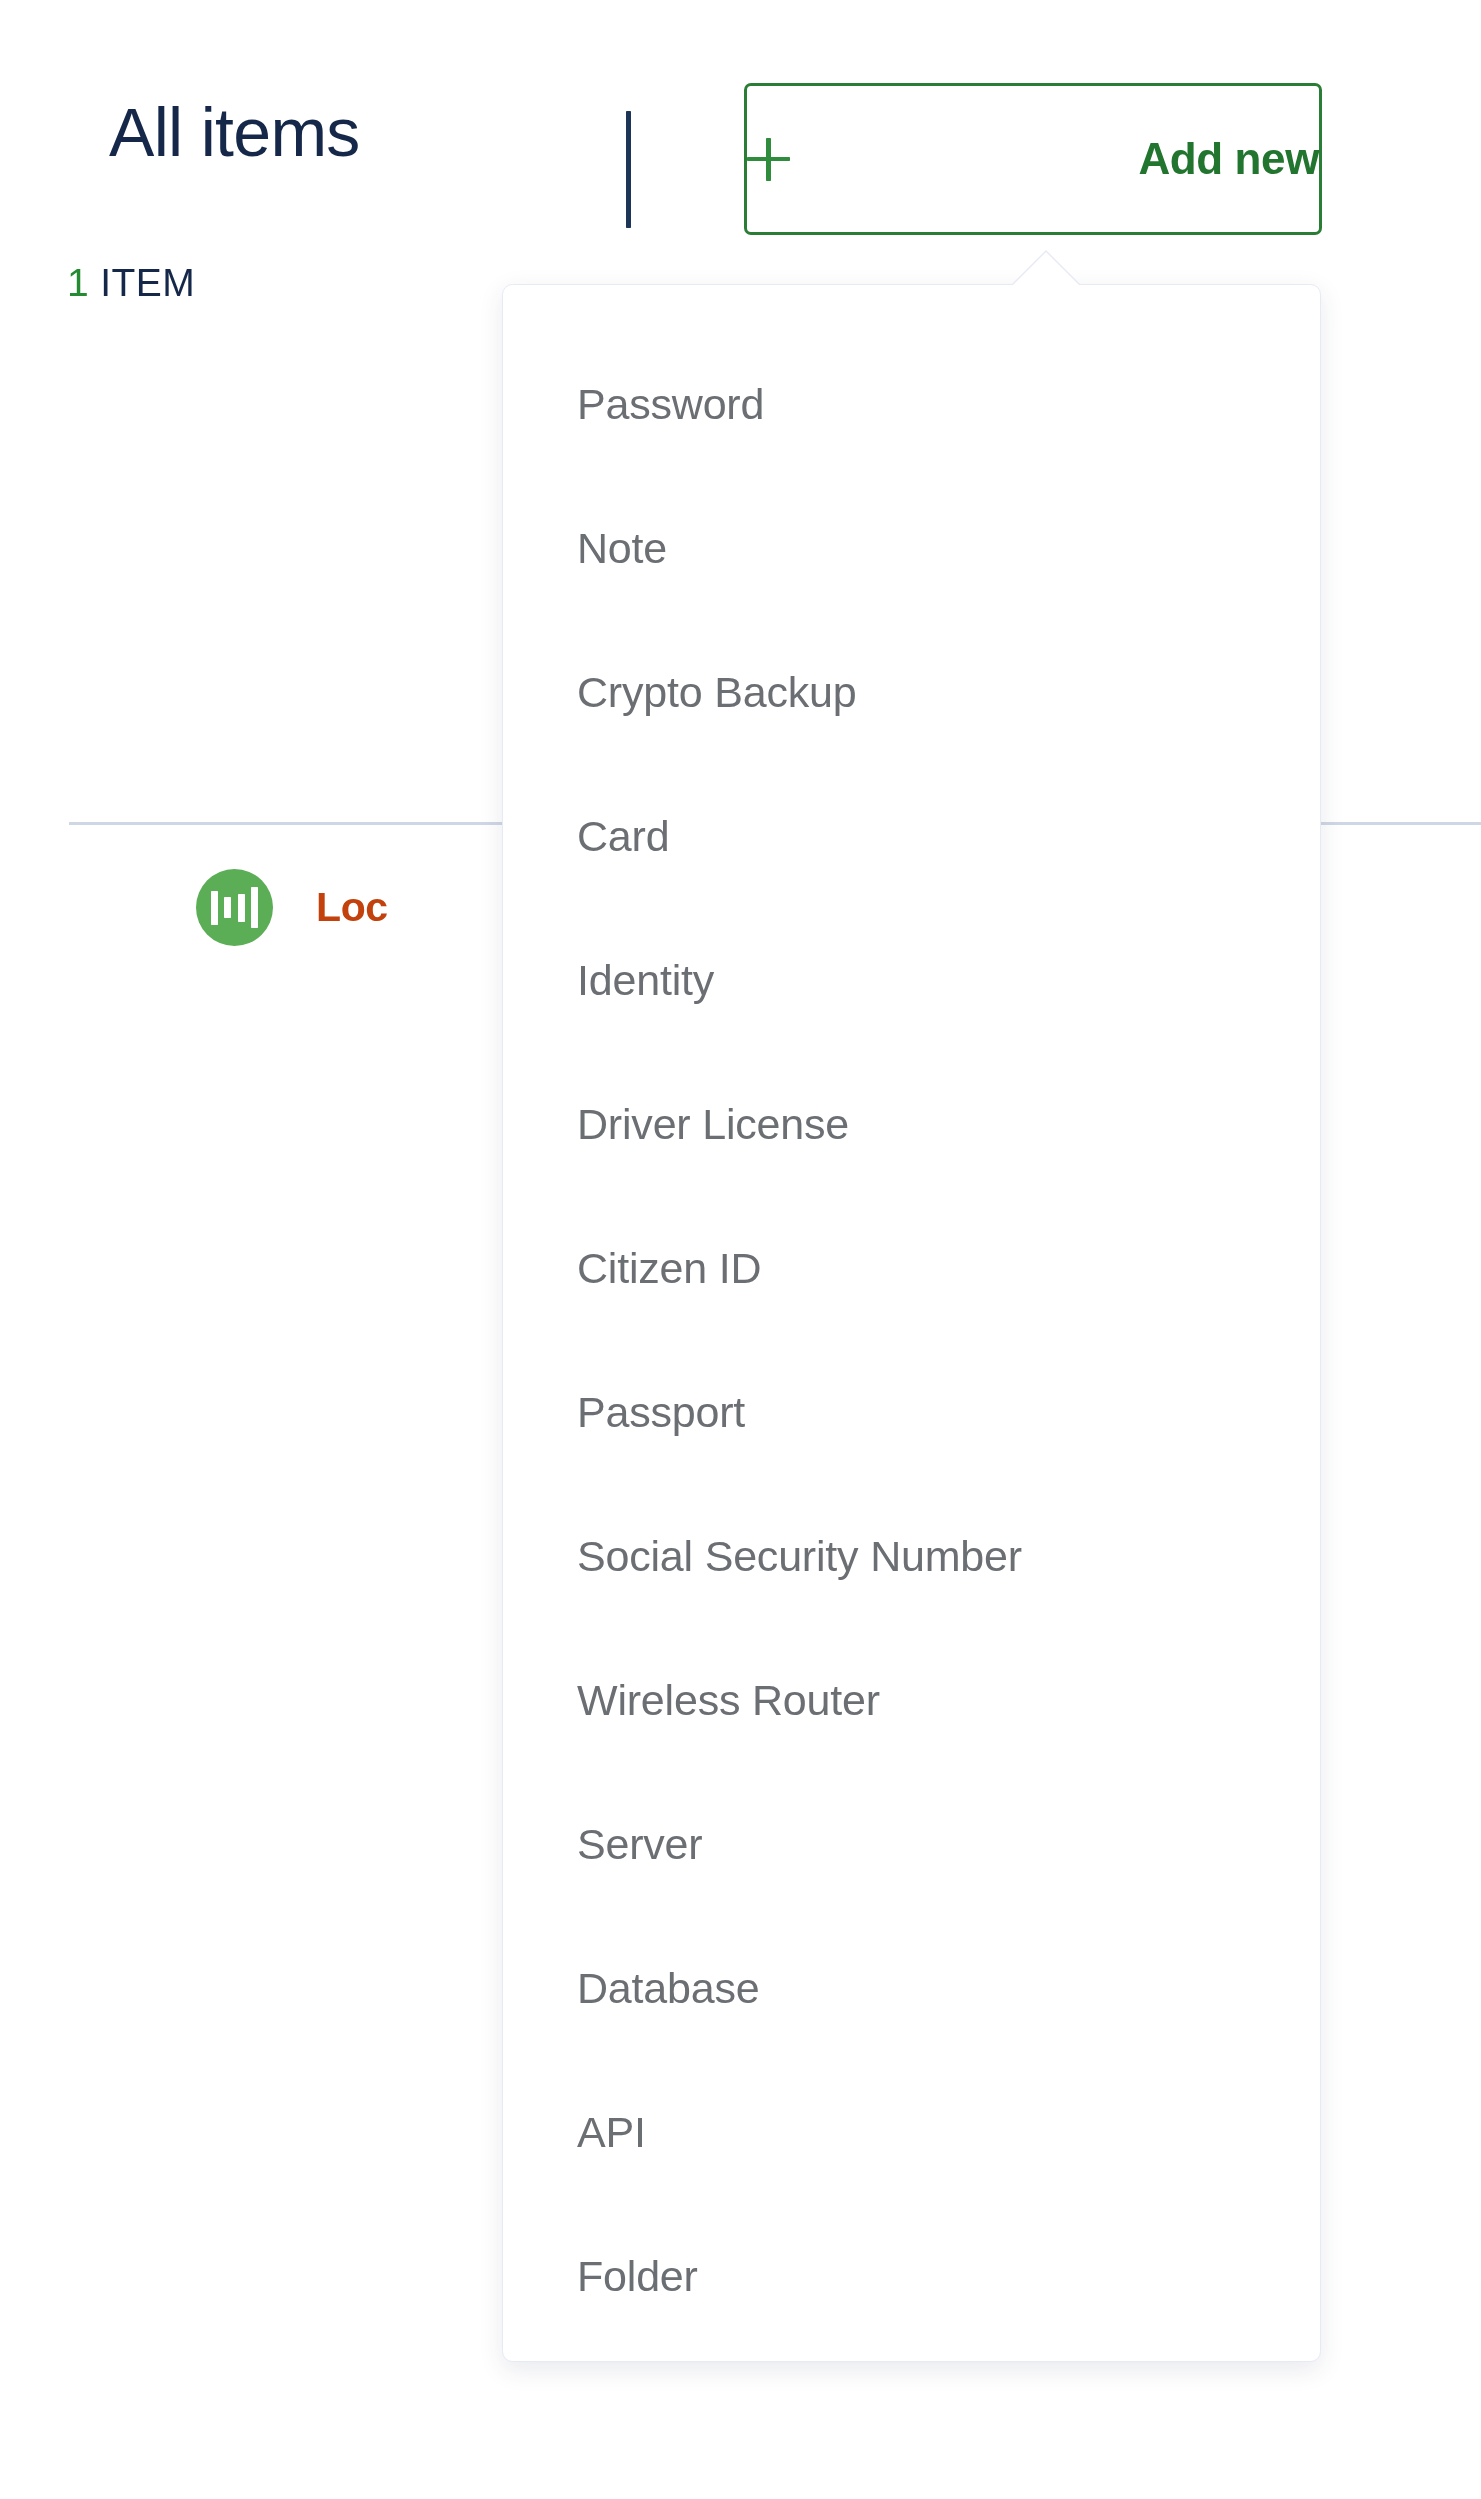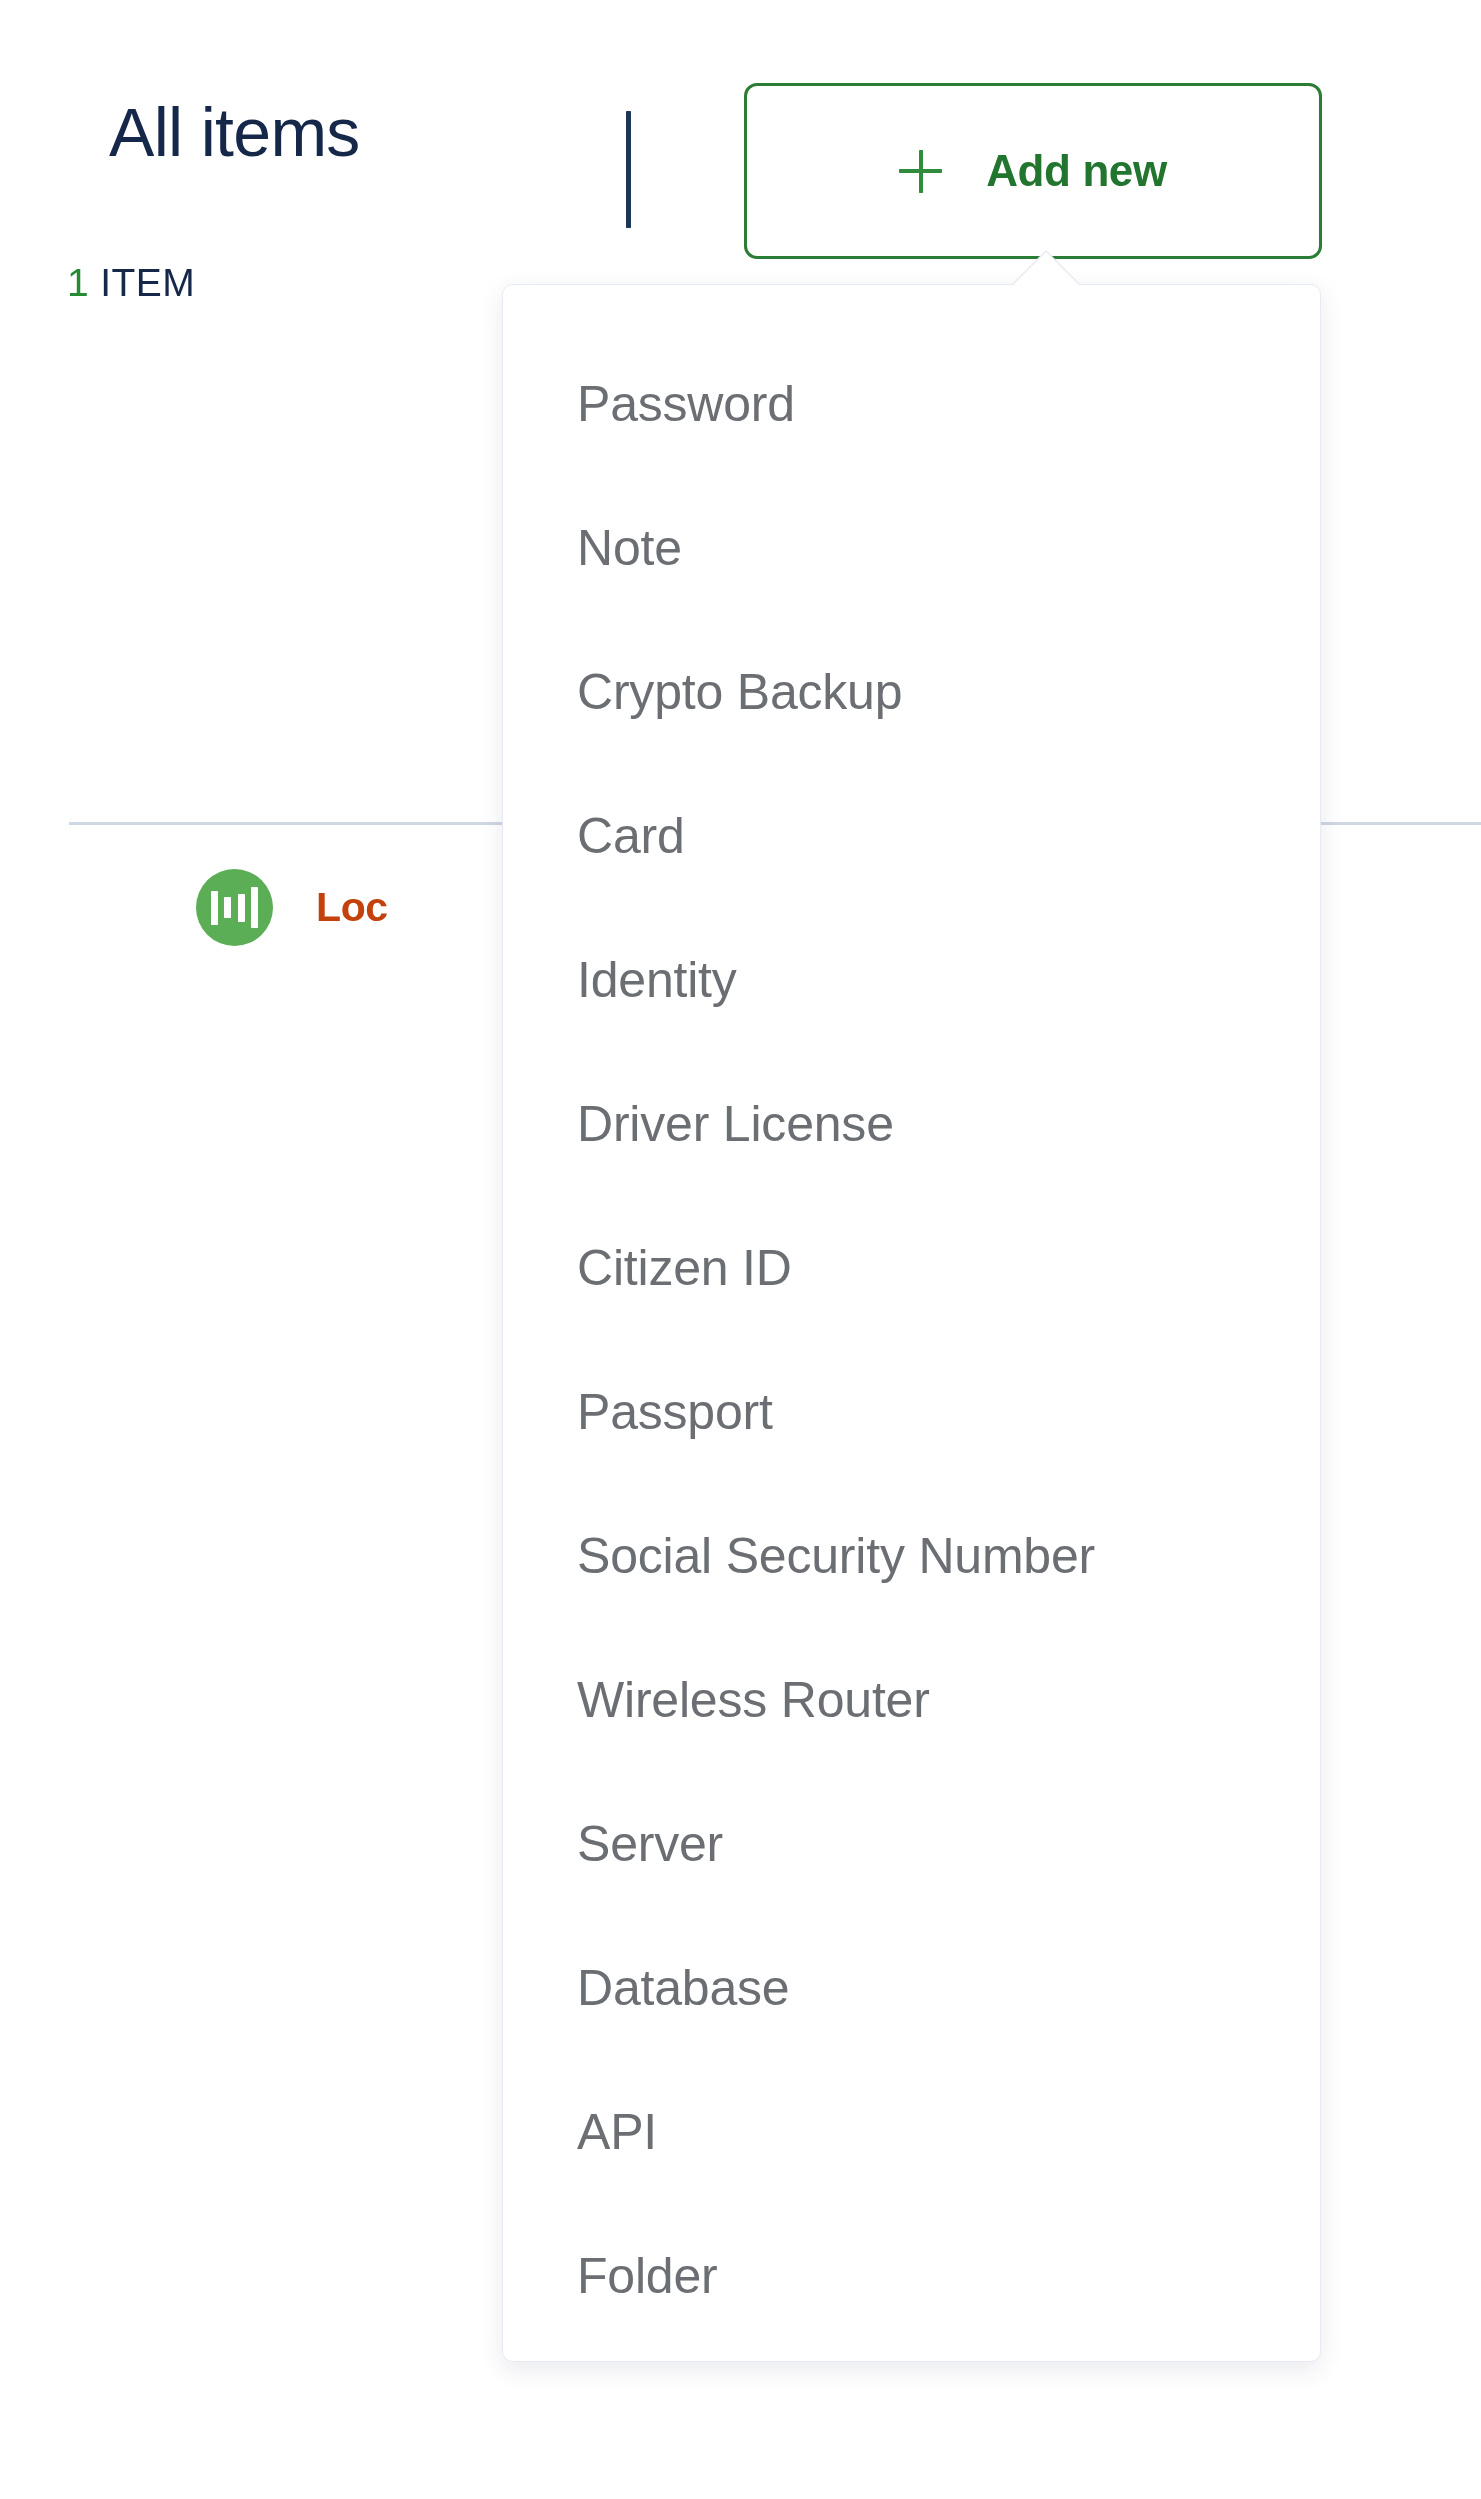--- a/index.html
+++ b/index.html
@@ -71,28 +71,28 @@
   .item-count .count-label {
     color: #16284a;
   }
 
   
   .add-new-button {
     position: absolute;
     left: 744px;
     top: 83px;
     width: 578px;
-    height: 176px;
+    height: 152px;
     box-sizing: border-box;
     border: 3.7px solid #2a7d34;
-    border-radius: 13px;
-    background: #ffffff;
-    display: flex;
-    align-items: center;
-    justify-content: center;
+    border-radius: 7px;
+    background: #ffffff;
+    display: flex;
+    align-items: center;
+    justify-content: space-between;
     gap: 44px;
     cursor: pointer;
   }
   .add-new-button .plus-icon {
     width: 43px;
     height: 43px;
     position: relative;
     flex: 0 0 auto;
   }
   .add-new-button .plus-icon::before,
@@ -201,21 +201,21 @@
     list-style: none;
     margin: 0;
     padding: 47px 0 47px 0;
   }
 
   .dropdown-item {
     height: 144px;
     display: flex;
     align-items: center;
     padding-left: 74px;
-    font-size: 50px;
+    font-size: 43px;
     color: #6b6e72;
     white-space: nowrap;
     cursor: pointer;
     letter-spacing: -0.2px;
   }
 </style>
 </head>
 <body>
 
 <div class="page-header">

